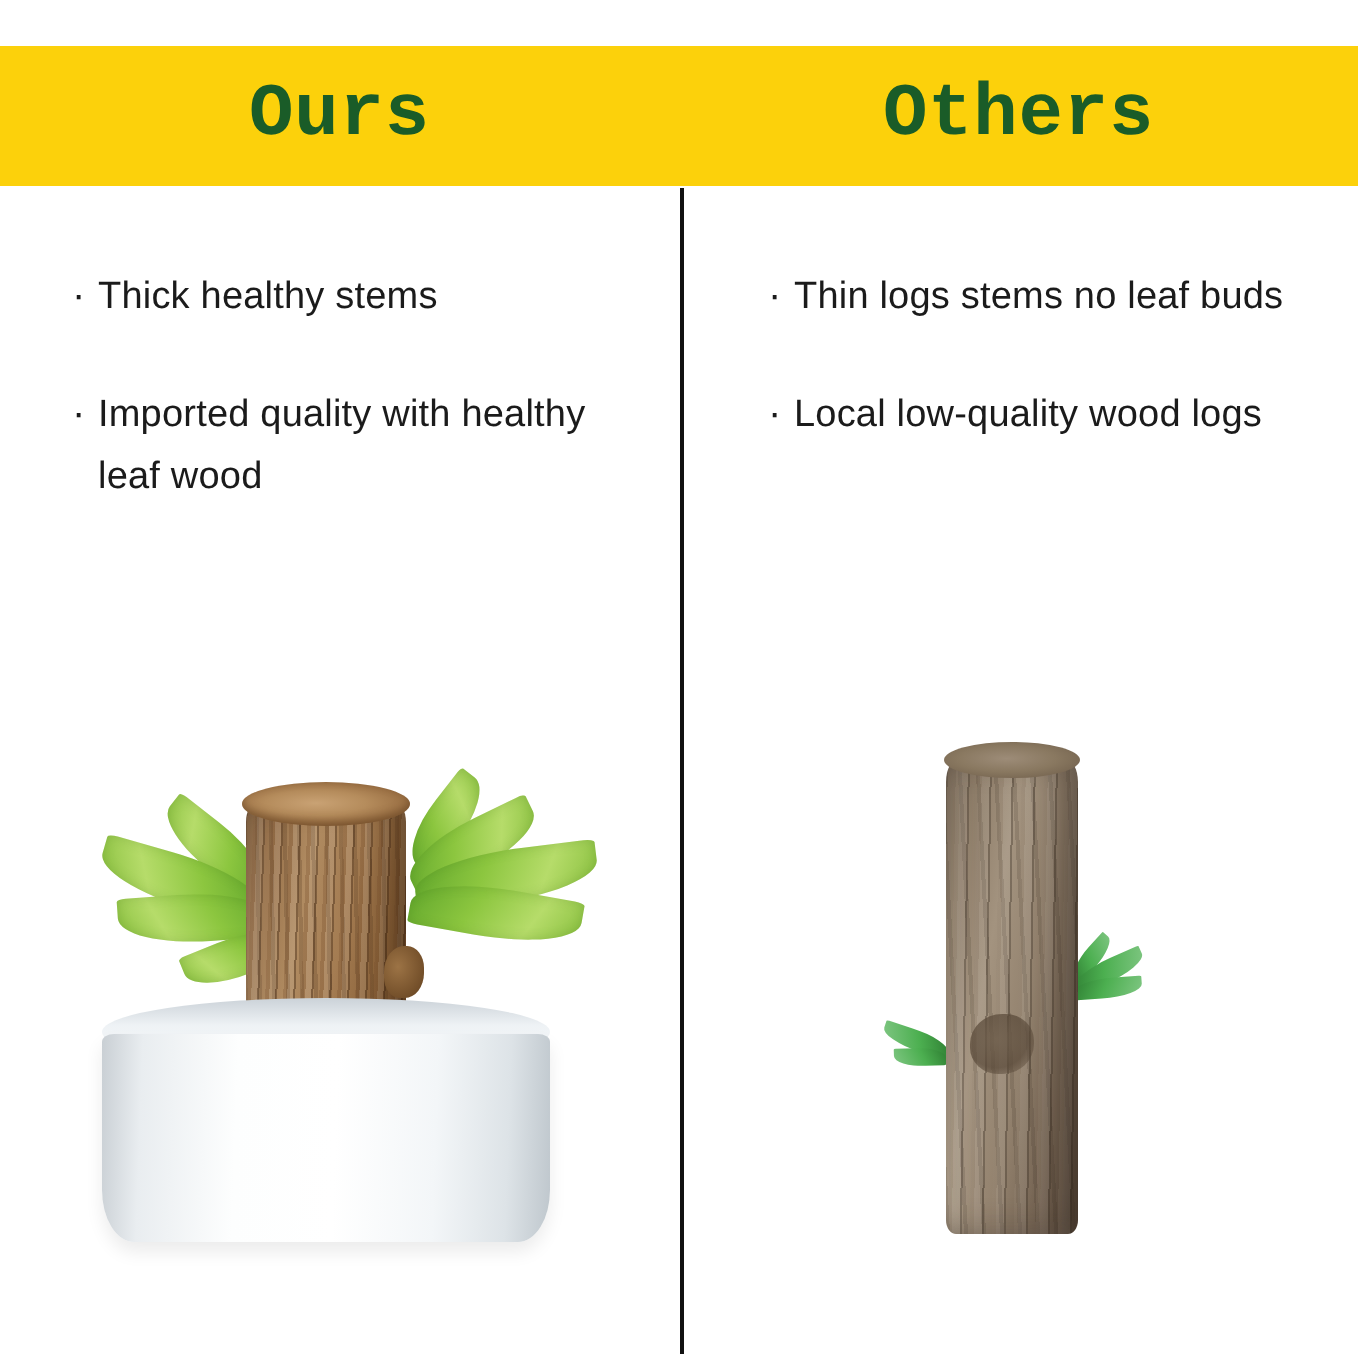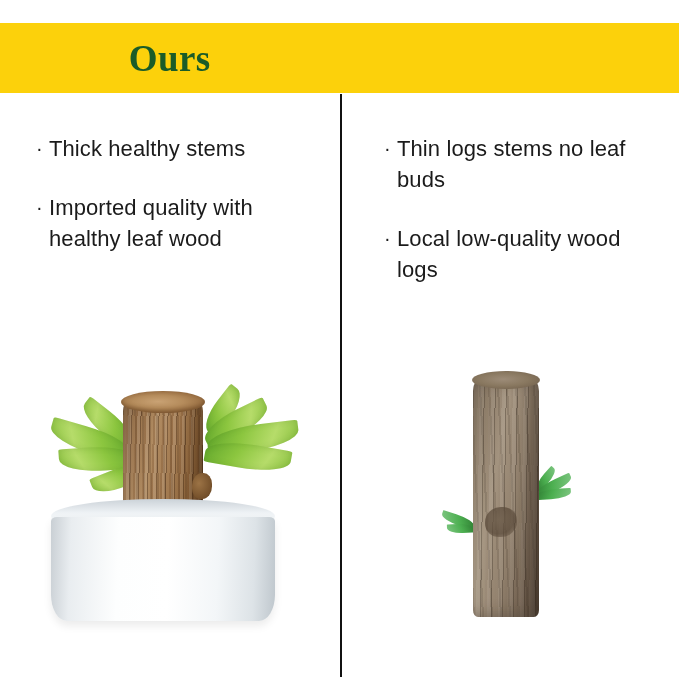--- a/index.html
+++ b/index.html
@@ -33,21 +33,21 @@
     display: flex;
     align-items: center;
     justify-content: center;
   }
   .header-title {
     font-size: 37px;
     font-weight: bold;
     color: #1A5C28;
     letter-spacing: 0.4px;
     line-height: 1;
-    font-family: Liberation Serif, serif;
+    font-family: Liberation Mono, monospace;
   }
 
   
   .divider {
     position: absolute;
     left: 340px;
     top: 94px;
     width: 2px;
     height: 583px;
     background: #111111;
@@ -80,21 +80,21 @@
   }
   .bullet-dot {
     flex: 0 0 auto;
     width: 13px;
     font-size: 20px;
     line-height: 31px;
     color: #1b1b1b;
   }
   .bullet-text {
     flex: 1 1 auto;
-    font-size: 22px;
+    font-size: 19px;
     line-height: 31px;
     color: #1b1b1b;
     font-weight: 300;
     letter-spacing: 0.1px;
     font-family: "Liberation Sans", sans-serif;
   }
 
   
   .stage {
     position: absolute;
@@ -273,20 +273,23 @@
 </style>
 </head>
 <body>
 
 <div id="page">
 
   <div class="header-band">
     <div class="header-cell">
       <span class="header-title">Ours</span>
     </div>
+    <div class="header-cell">
+      <span class="header-title">Others</span>
+    </div>
   </div>
 
   <div class="divider"></div>
 
   <div class="col col-left">
 
     <ul class="bullets">
       <li class="bullet-item">
         <span class="bullet-dot">·</span>
         <span class="bullet-text">Thick healthy stems</span>

